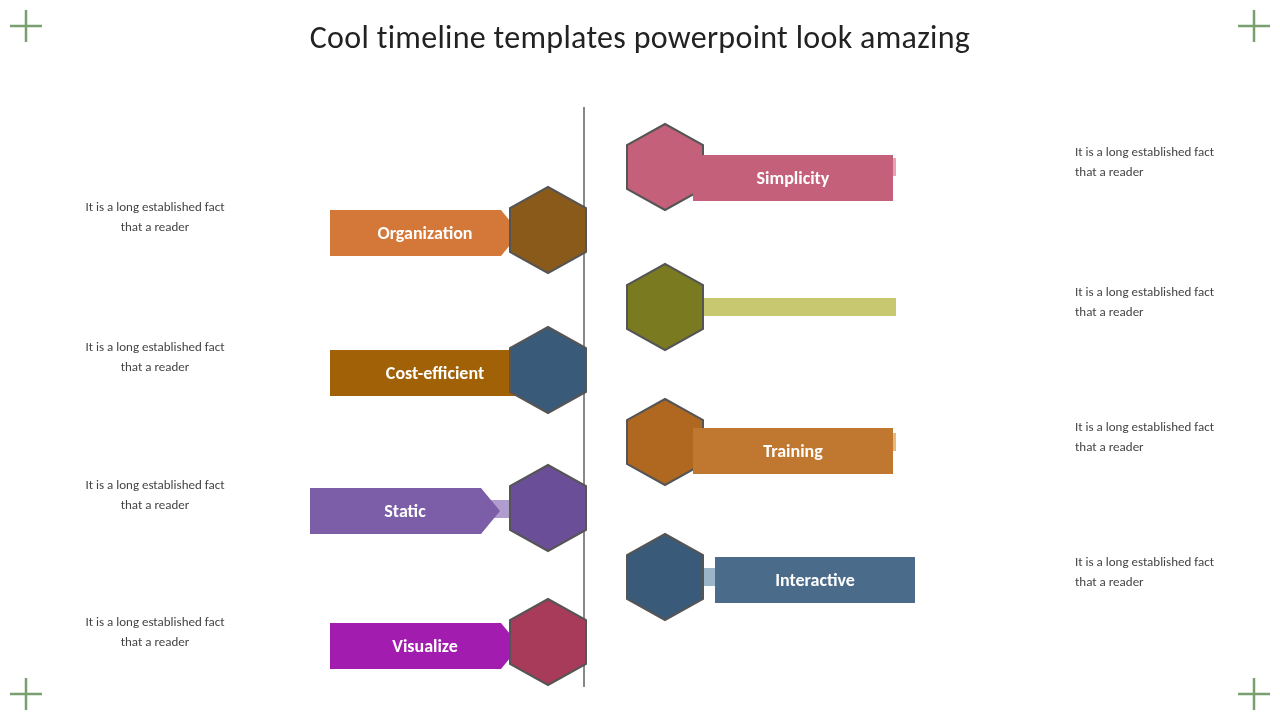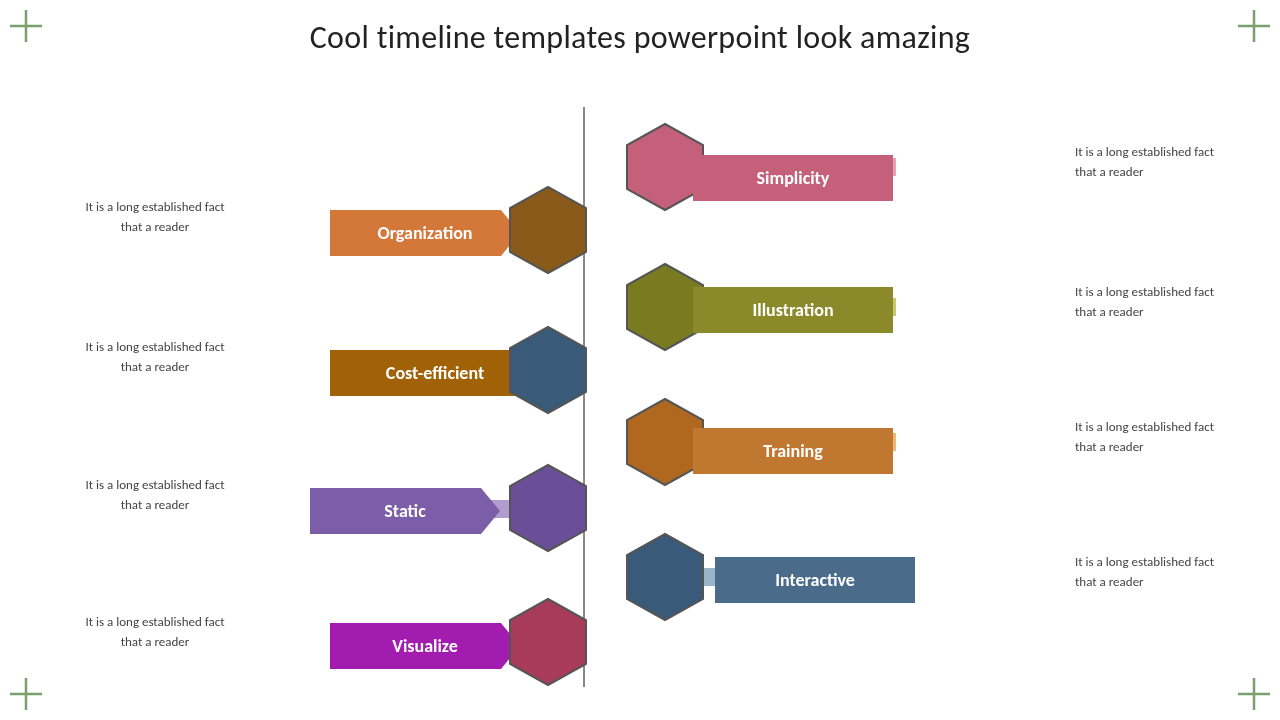--- a/index.html
+++ b/index.html
@@ -258,23 +258,20 @@
     <span class="hex-icon">
       <svg width="28" height="28" viewBox="0 0 28 28" fill="white">
         <rect x="5" y="3" width="18" height="22" rx="2" fill="none" stroke="white" stroke-width="2"></rect>
         <line x1="9" y1="9" x2="19" y2="9" stroke="white" stroke-width="2"></line>
         <line x1="9" y1="13" x2="19" y2="13" stroke="white" stroke-width="2"></line>
         <line x1="9" y1="17" x2="15" y2="17" stroke="white" stroke-width="2"></line>
       </svg>
     </span>
   </div>
 
-  <div class="right-label" style="left:693px;top:220px;width:200px;background:#8a8a2a;">
-    <span>Illustration</span>
-  </div>
 
   <div class="right-desc" style="top:215px;">
     <span>It is a long established fact that a reader</span>
   </div>
 
   <div class="left-desc" style="top:408px;">
     <span>It is a long established fact that a reader</span>
   </div>
 
   <div style="position:absolute;left:330px;top:433px;width:180px;height:18px;background:#b09ccf;"></div>

